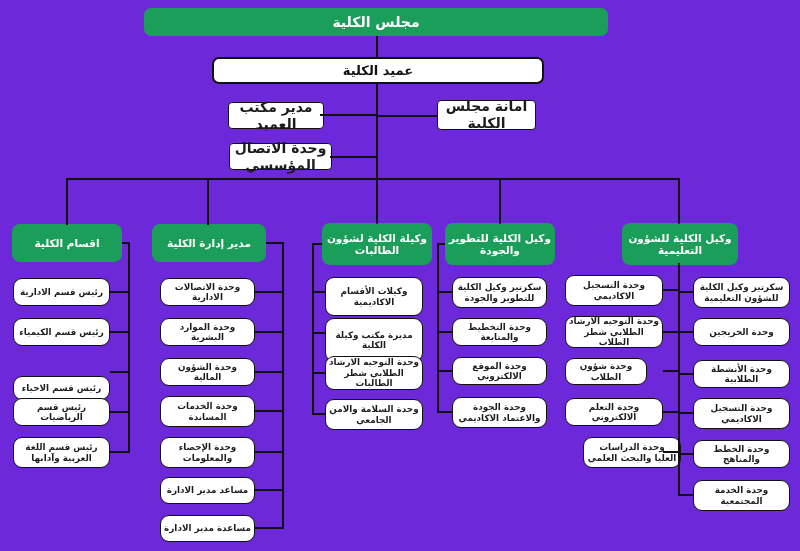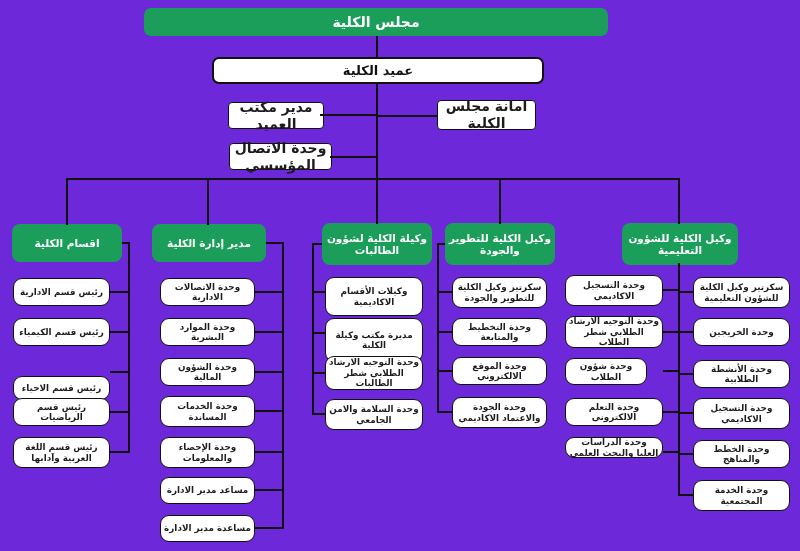--- a/index.html
+++ b/index.html
@@ -77,21 +77,21 @@
 
   <div class="node child" style="left:452px;top:277px;width:95px;height:31px">سكرتير وكيل الكلية للتطوير والجودة</div>
   <div class="node child" style="left:452px;top:318px;width:95px;height:28px">وحدة التخطيط والمتابعة</div>
   <div class="node child" style="left:452px;top:357px;width:95px;height:28px">وحدة الموقع الالكتروني</div>
   <div class="node child" style="left:452px;top:397px;width:95px;height:31px">وحدة الجودة والاعتماد الاكاديمي</div>
 
   <div class="node child" style="left:565px;top:275px;width:98px;height:31px">وحدة التسجيل الاكاديمي</div>
   <div class="node child" style="left:565px;top:316px;width:98px;height:32px">وحدة التوجيه الارشاد الطلابي شطر الطلاب</div>
   <div class="node child" style="left:565px;top:358px;width:82px;height:27px">وحدة شؤون الطلاب</div>
   <div class="node child" style="left:565px;top:398px;width:98px;height:28px">وحدة التعلم الالكتروني</div>
-  <div class="node child" style="left:565px;top:437px;width:98px;height:21px">وحدة الدراسات العليا والبحث العلمي</div>
+  <div class="node child" style="left:583px;top:437px;width:98px;height:31px">وحدة الدراسات العليا والبحث العلمي</div>
 
   <div class="node child" style="left:693px;top:277px;width:97px;height:31px">سكرتير وكيل الكلية للشؤون التعليمية</div>
   <div class="node child" style="left:693px;top:318px;width:97px;height:28px">وحدة الخريجين</div>
   <div class="node child" style="left:693px;top:360px;width:97px;height:28px">وحدة الأنشطة الطلابية</div>
   <div class="node child" style="left:693px;top:398px;width:97px;height:31px">وحدة التسجيل الاكاديمي</div>
   <div class="node child" style="left:693px;top:440px;width:97px;height:28px">وحدة الخطط والمناهج</div>
   <div class="node child" style="left:693px;top:480px;width:97px;height:31px">وحدة الخدمة المجتمعية</div>
 
   <div class="line v" style="left:376px;top:36px;height:21px"></div>
 

